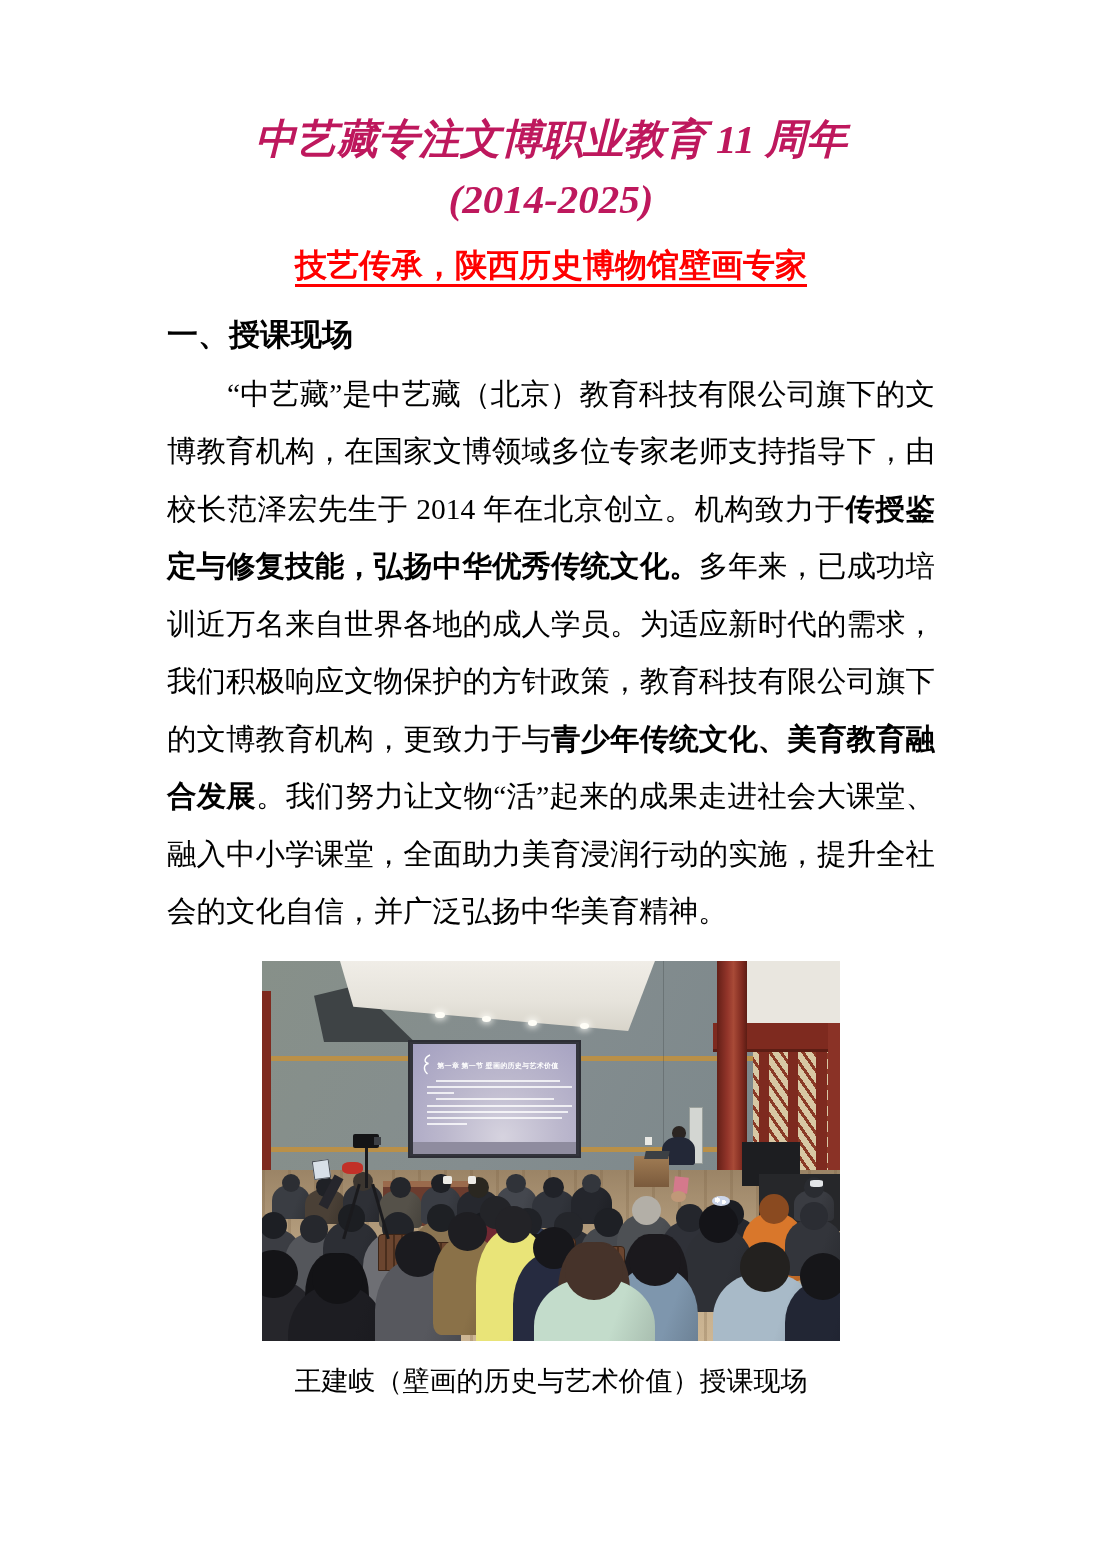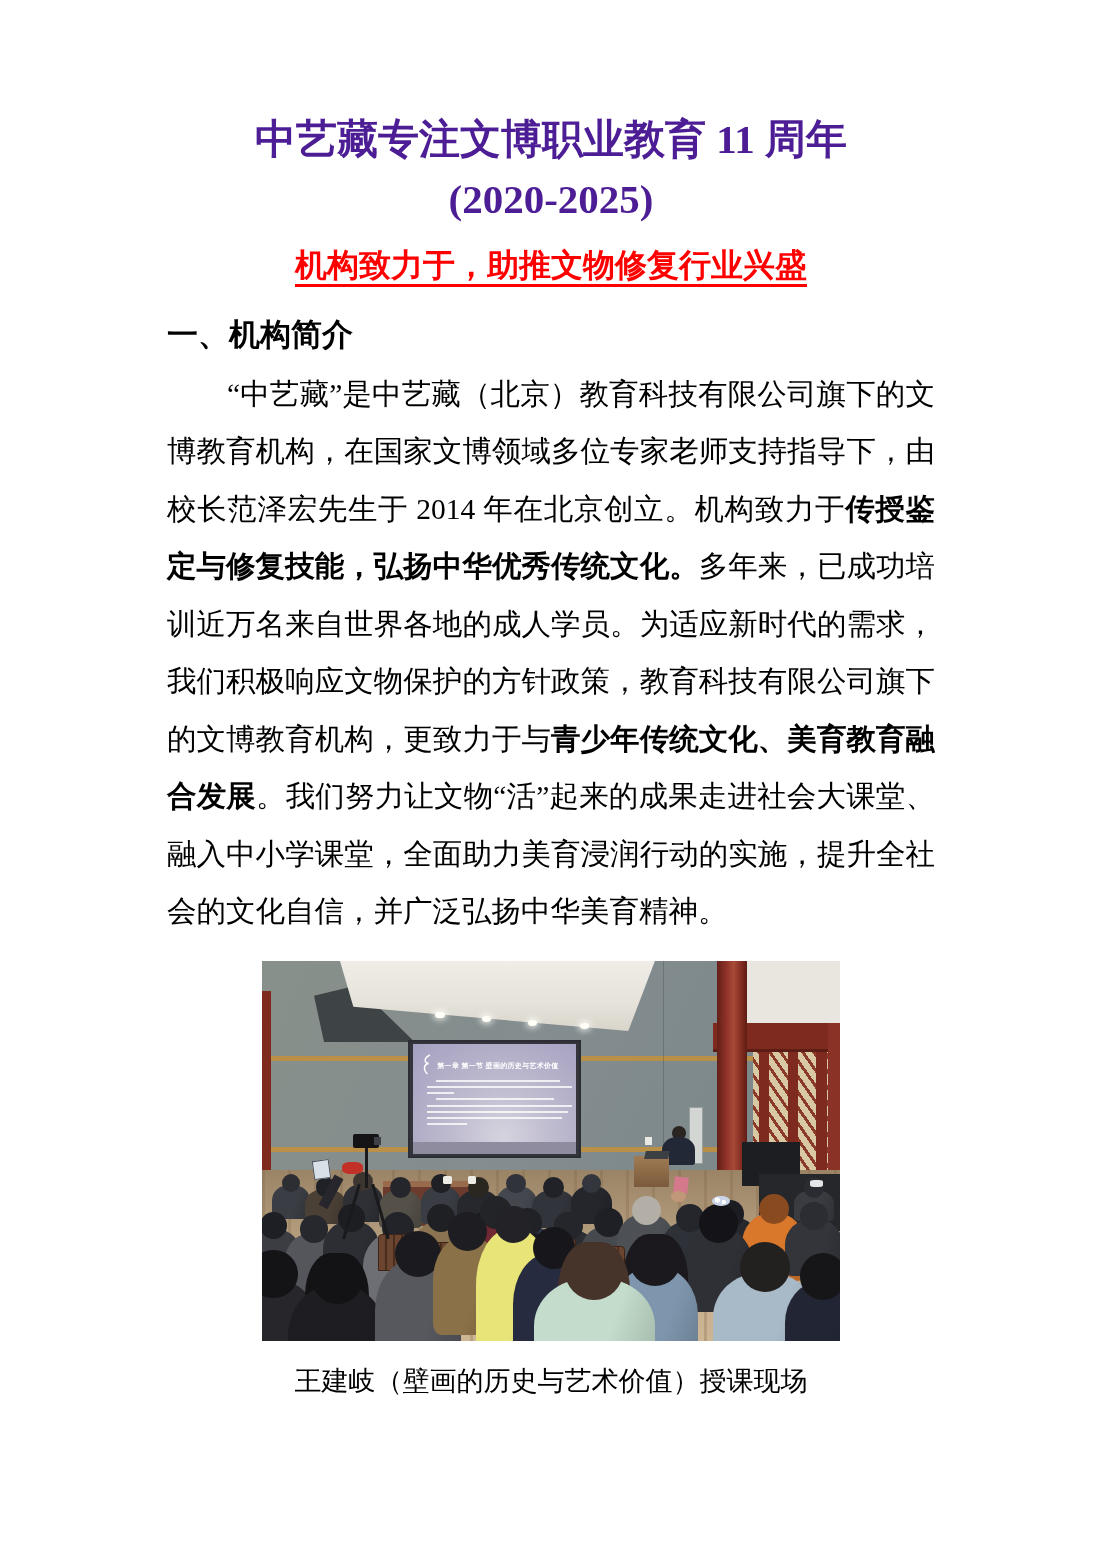--- a/index.html
+++ b/index.html
@@ -3,22 +3,23 @@
 <meta charset="utf-8">
 <style>
   html,body{margin:0;padding:0;background:#ffffff;}
   .page{
     position:relative;width:1102px;height:1559px;margin:0 auto;background:#ffffff;
     overflow:hidden;color:#000;
     font-family:"Liberation Serif","DejaVu Serif",serif;
   }
   .title{
     margin:110px 0 0 0;text-align:center;font-weight:bold;
-    font-size:41px;line-height:1.46;color:#4c1d95;
-    font-family:"Liberation Serif","DejaVu Serif",serif;
+    font-size:41px;line-height:1.46;color:#be185d;
+    font-family:"Liberation Serif","DejaVu Serif",serif;
+    font-style:italic;
   }
   .title .tline{display:block;}
   .subtitle{
     margin-top:14px;text-align:center;font-weight:bold;font-size:32px;
     font-family:"Liberation Sans","DejaVu Sans",sans-serif;
     color:var(--accent,#ff0000);
   }
   .subtitle span{
     text-decoration:underline;text-decoration-thickness:2.5px;text-underline-offset:8px;
   }
@@ -96,26 +97,26 @@
   .tripod-col{left:17.8%;top:49.2%;width:.55%;height:10.5%;background:#1a1a1d;z-index:8;}
   .tripod-leg{width:.45%;height:15%;background:#1a1a1d;z-index:8;top:58.5%;}
 </style>
 </head>
 <body>
 
 <div class="page">
 
   <h1 class="title">
       <span class="tline">中艺藏专注文博职业教育 11 周年</span>
-      <span class="tline">(2020-2025)</span>
+      <span class="tline">(2014-2025)</span>
     </h1>
 
-  <div class="subtitle"><span>机构致力于，助推文物修复行业兴盛</span></div>
-
-  <h2 class="section-heading">一、机构简介</h2>
+  <div class="subtitle"><span>技艺传承，陕西历史博物馆壁画专家</span></div>
+
+  <h2 class="section-heading">一、授课现场</h2>
 
   <p class="body-para"><span>“中艺藏”是中艺藏（北京）教育科技有限公司旗下的文博教育机构，在国家文博领域多位专家老师支持指导下，由校长范泽宏先生于 2014 年在北京创立。机构致力于</span><b>传授鉴定与修复技能，弘扬中华优秀传统文化。</b><span>多年来，已成功培训近万名来自世界各地的成人学员。为适应新时代的需求，我们积极响应文物保护的方针政策，教育科技有限公司旗下的文博教育机构，更致力于与</span><b>青少年传统文化、美育教育融合发展</b><span>。我们努力让文物“活”起来的成果走进社会大课堂、融入中小学课堂，全面助力美育浸润行动的实施，提升全社会的文化自信，并广泛弘扬中华美育精神。</span></p>
 
   <figure class="photo-wrap">
     <div class="photo" id="photo">
 
       <div class="ph stripe stripe1"></div>
       <div class="ph stripe stripe2"></div>
       <div class="ph wall-corner"></div>
 

